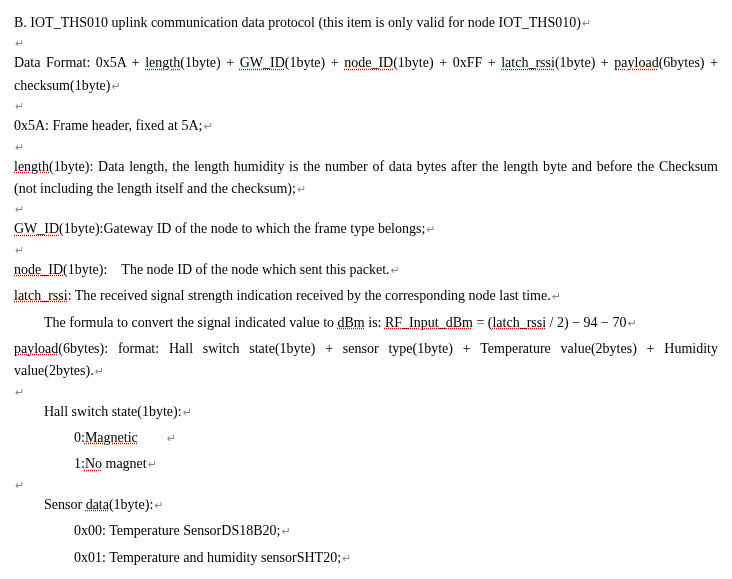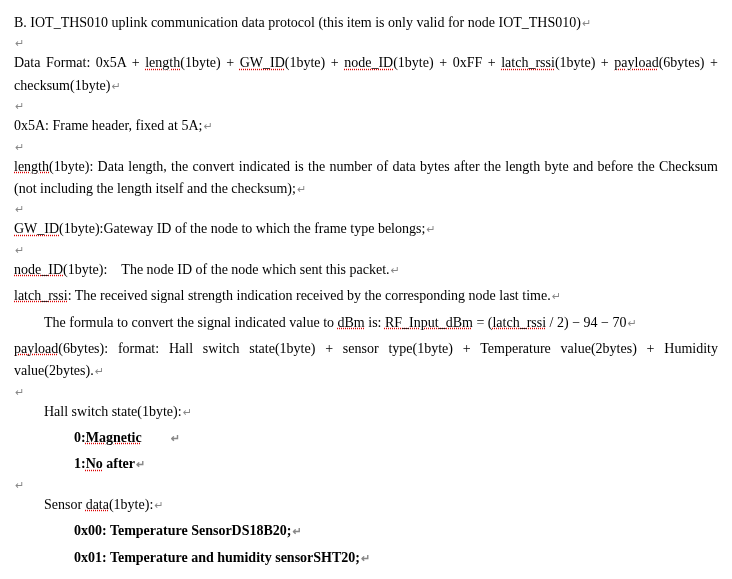--- a/index.html
+++ b/index.html
@@ -23,21 +23,21 @@
   .empty-line {
     height: 10px;
     line-height: 10px;
   }
   .dashed {
     text-decoration: underline;
     text-decoration-style: dotted;
     text-decoration-color: #d00;
   }
   .indent1 { padding-left: 30px; }
-  .indent2 { padding-left: 60px; font-weight: bold; }
+  .indent2 { padding-left: 60px; }
   .ret {
     font-size: 11px;
     color: #888;
     margin-left: 1px;
   }
   .big-gap {
     display: inline-block;
     width: 14px;
   }
 </style>
@@ -56,21 +56,21 @@
 
 <p class="para empty-line"><span class="ret">↵</span></p>
 
 <p class="para">
   <span>0x5A: Frame header, fixed at 5A;</span><span class="ret">↵</span>
 </p>
 
 <p class="para empty-line"><span class="ret">↵</span></p>
 
 <p class="para justify">
-  <span class="dashed">length</span><span>(1byte): Data length, the convert indicated is the number of data bytes after the length byte and before the Checksum (not including the length itself and the checksum);</span><span class="ret">↵</span>
+  <span class="dashed">length</span><span>(1byte): Data length, the length humidity is the number of data bytes after the length byte and before the Checksum (not including the length itself and the checksum);</span><span class="ret">↵</span>
 </p>
 
 <p class="para empty-line"><span class="ret">↵</span></p>
 
 <p class="para">
   <span class="dashed">GW_ID</span><span>(1byte):Gateway ID of the node to which the frame type belongs;</span><span class="ret">↵</span>
 </p>
 
 <p class="para empty-line"><span class="ret">↵</span></p>
 
@@ -94,21 +94,21 @@
 
 <p class="para indent1">
   <span>Hall switch state(1byte):</span><span class="ret">↵</span>
 </p>
 
 <p class="para indent2">
   <span>0:</span><span class="dashed">Magnetic</span><span class="big-gap"></span><span class="big-gap"></span><span class="ret">↵</span>
 </p>
 
 <p class="para indent2">
-  <span>1:</span><span class="dashed">No</span><span> after</span><span class="ret">↵</span>
+  <span>1:</span><span class="dashed">No</span><span> magnet</span><span class="ret">↵</span>
 </p>
 
 <p class="para empty-line"><span class="ret">↵</span></p>
 
 <p class="para indent1">
   <span>Sensor </span><span class="dashed">data</span><span>(1byte):</span><span class="ret">↵</span>
 </p>
 
 <p class="para indent2">
   <span>0x00: Temperature SensorDS18B20;</span><span class="ret">↵</span>

